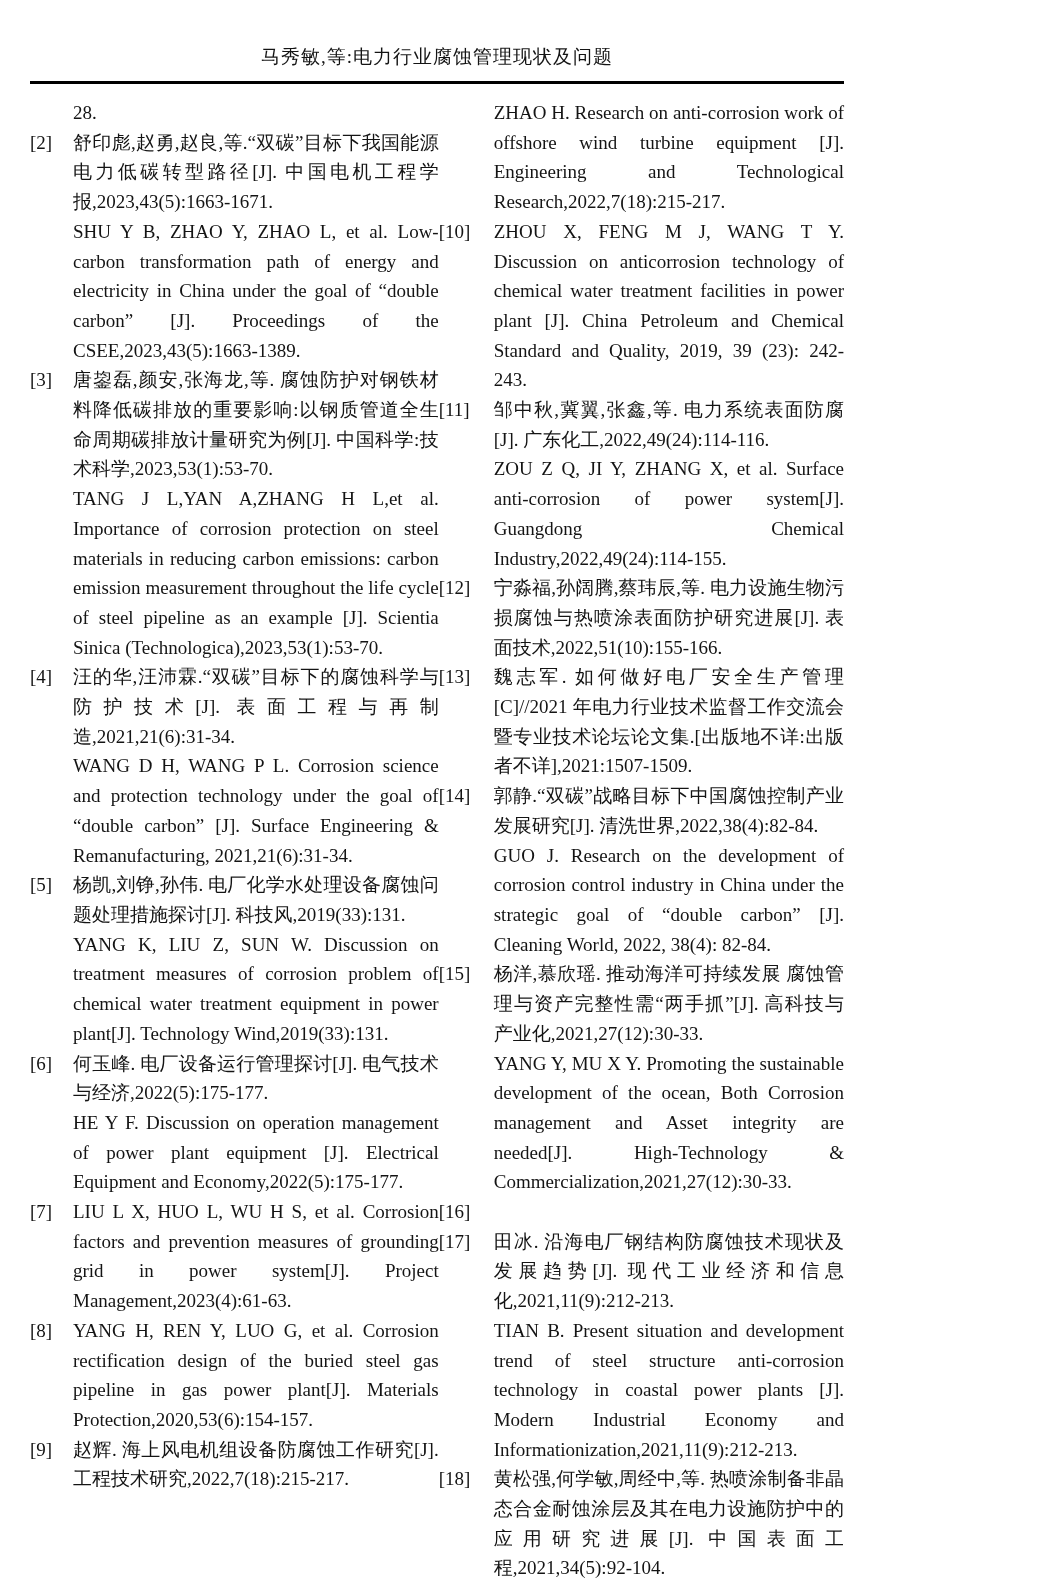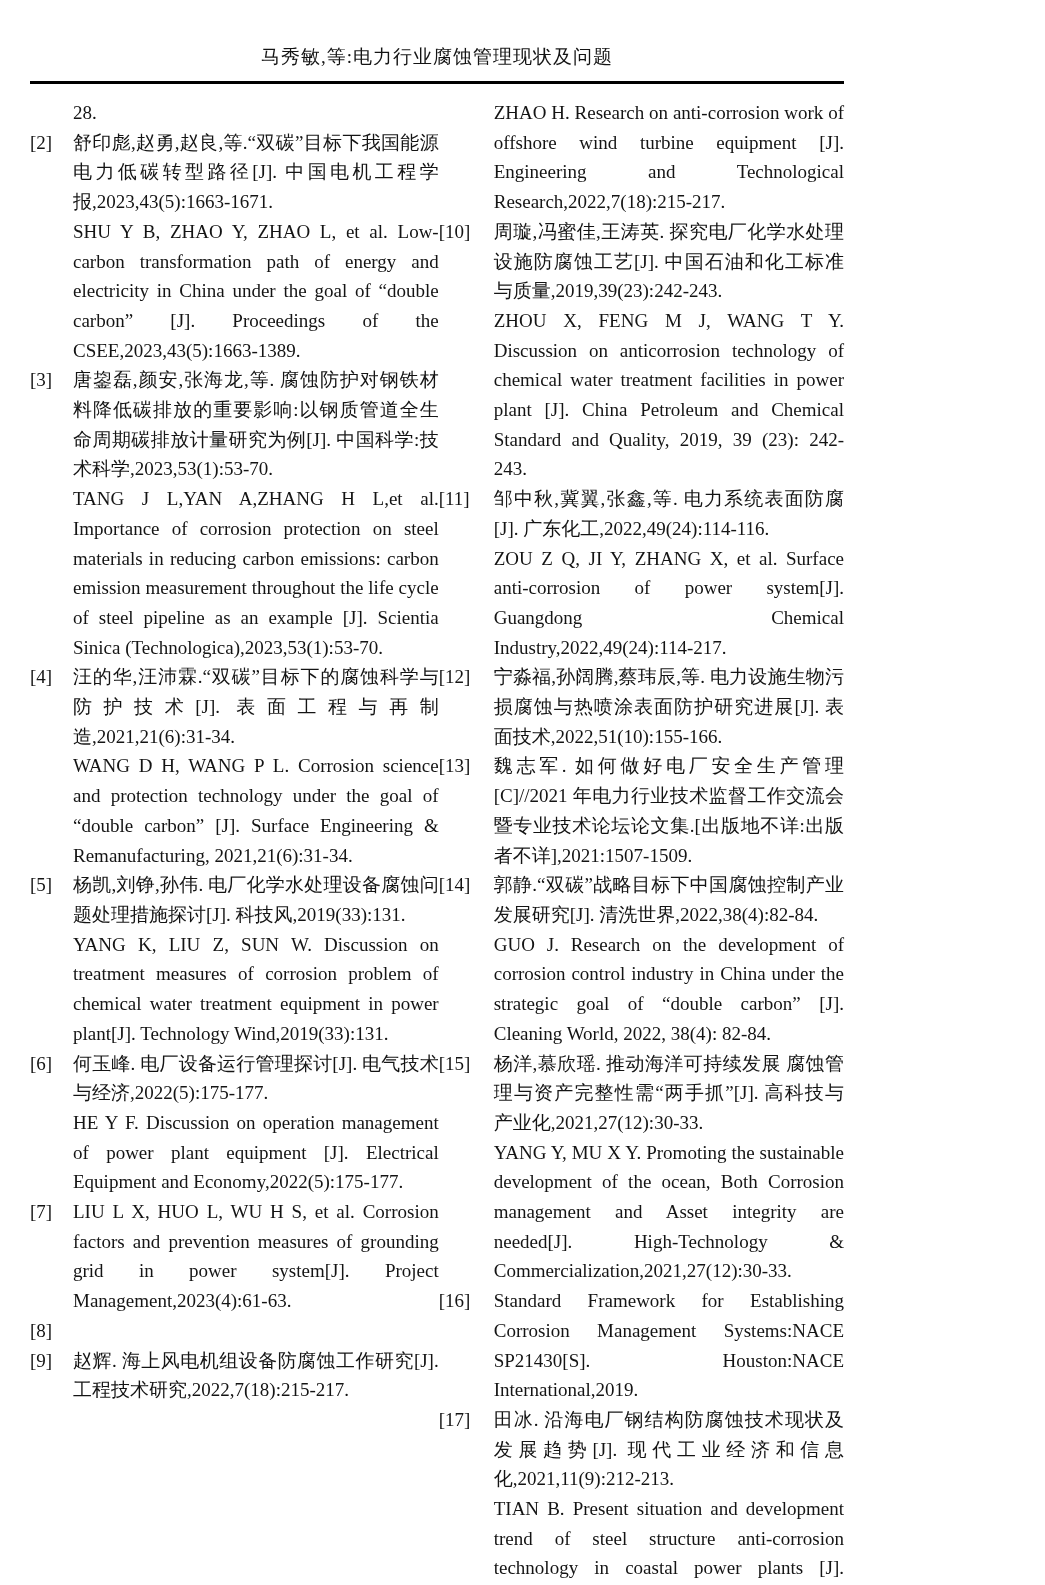--- a/index.html
+++ b/index.html
@@ -135,20 +135,21 @@
   <div class="ref-entry">
     <span class="ref-label">[7]</span>
     <div class="ref-body">
             <p class="ref-par">LIU L X, HUO L, WU H S, et al. Corrosion factors and prevention measures of grounding grid in power system[J]. Project Management,2023(4):61-63.</p>
           </div>
   </div>
 
   <div class="ref-entry">
     <span class="ref-label">[8]</span>
     <div class="ref-body">
+            <p class="ref-par">YANG H, REN Y, LUO G, et al. Corrosion rectification design of the buried steel gas pipeline in gas power plant[J]. Materials Protection,2020,53(6):154-157.</p>
           </div>
   </div>
 
   <div class="ref-entry">
     <span class="ref-label">[9]</span>
     <div class="ref-body">
             <p class="ref-par">赵辉. 海上风电机组设备防腐蚀工作研究[J]. 工程技术研究,2022,7(18):215-217.</p>
           </div>
   </div>
 </div>
@@ -156,30 +157,29 @@
   <div class="ref-entry">
     <span class="ref-label"></span>
     <div class="ref-body">
             <p class="ref-par">ZHAO H. Research on anti-corrosion work of offshore wind turbine equipment [J]. Engineering and Technological Research,2022,7(18):215-217.</p>
           </div>
   </div>
 
   <div class="ref-entry">
     <span class="ref-label">[10]</span>
     <div class="ref-body">
-            <p class="ref-par">周璇,冯蜜佳,王涛英. 探究电厂化学水处理设施防腐蚀工艺[J]. 中国石油和化工标准与质量,2019,39(23):242-243.</p>
             <p class="ref-par">ZHOU X, FENG M J, WANG T Y. Discussion on anticorrosion technology of chemical water treatment facilities in power plant [J]. China Petroleum and Chemical Standard and Quality, 2019, 39 (23): 242-243.</p>
           </div>
   </div>
 
   <div class="ref-entry">
     <span class="ref-label">[11]</span>
     <div class="ref-body">
             <p class="ref-par">邹中秋,冀翼,张鑫,等. 电力系统表面防腐[J]. 广东化工,2022,49(24):114-116.</p>
-            <p class="ref-par">ZOU Z Q, JI Y, ZHANG X, et al. Surface anti-corrosion of power system[J]. Guangdong Chemical Industry,2022,49(24):114-217.</p>
+            <p class="ref-par">ZOU Z Q, JI Y, ZHANG X, et al. Surface anti-corrosion of power system[J]. Guangdong Chemical Industry,2022,49(24):114-155.</p>
           </div>
   </div>
 
   <div class="ref-entry">
     <span class="ref-label">[12]</span>
     <div class="ref-body">
             <p class="ref-par">宁淼福,孙阔腾,蔡玮辰,等. 电力设施生物污损腐蚀与热喷涂表面防护研究进展[J]. 表面技术,2022,51(10):155-166.</p>
           </div>
   </div>
 
@@ -201,36 +201,34 @@
   <div class="ref-entry">
     <span class="ref-label">[15]</span>
     <div class="ref-body">
             <p class="ref-par">杨洋,慕欣瑶. 推动海洋可持续发展 腐蚀管理与资产完整性需“两手抓”[J]. 高科技与产业化,2021,27(12):30-33.</p>
             <p class="ref-par">YANG Y, MU X Y. Promoting the sustainable development of the ocean, Both Corrosion management and Asset integrity are needed[J]. High-Technology &amp; Commercialization,2021,27(12):30-33.</p>
           </div>
   </div>
 
   <div class="ref-entry">
     <span class="ref-label">[16]</span>
-    <div class="ref-body">
-            <p class="ref-par">Standard Framework for Establishing Corrosion Management Systems:NACE SP21430[S]. Houston:NACE International,2019.</p>
-          </div>
   </div>
 
   <div class="ref-entry">
     <span class="ref-label">[17]</span>
     <div class="ref-body">
             <p class="ref-par">田冰. 沿海电厂钢结构防腐蚀技术现状及发展趋势[J]. 现代工业经济和信息化,2021,11(9):212-213.</p>
             <p class="ref-par">TIAN B. Present situation and development trend of steel structure anti-corrosion technology in coastal power plants [J]. Modern Industrial Economy and Informationization,2021,11(9):212-213.</p>
           </div>
   </div>
 
   <div class="ref-entry">
     <span class="ref-label">[18]</span>
     <div class="ref-body">
+            <p class="ref-par">黄松强,何学敏,周经中,等. 热喷涂制备非晶态合金耐蚀涂层及其在电力设施防护中的应用研究进展[J]. 中国表面工程,2021,34(5):92-104.</p>
             <p class="ref-par">HUANG S Q, HE X M, ZHOU J Z, et al. Research</p>
           </div>
   </div>
 </div>
   </div>
 
   <div class="page-number">• 75 •</div>
 
 </div>
 

